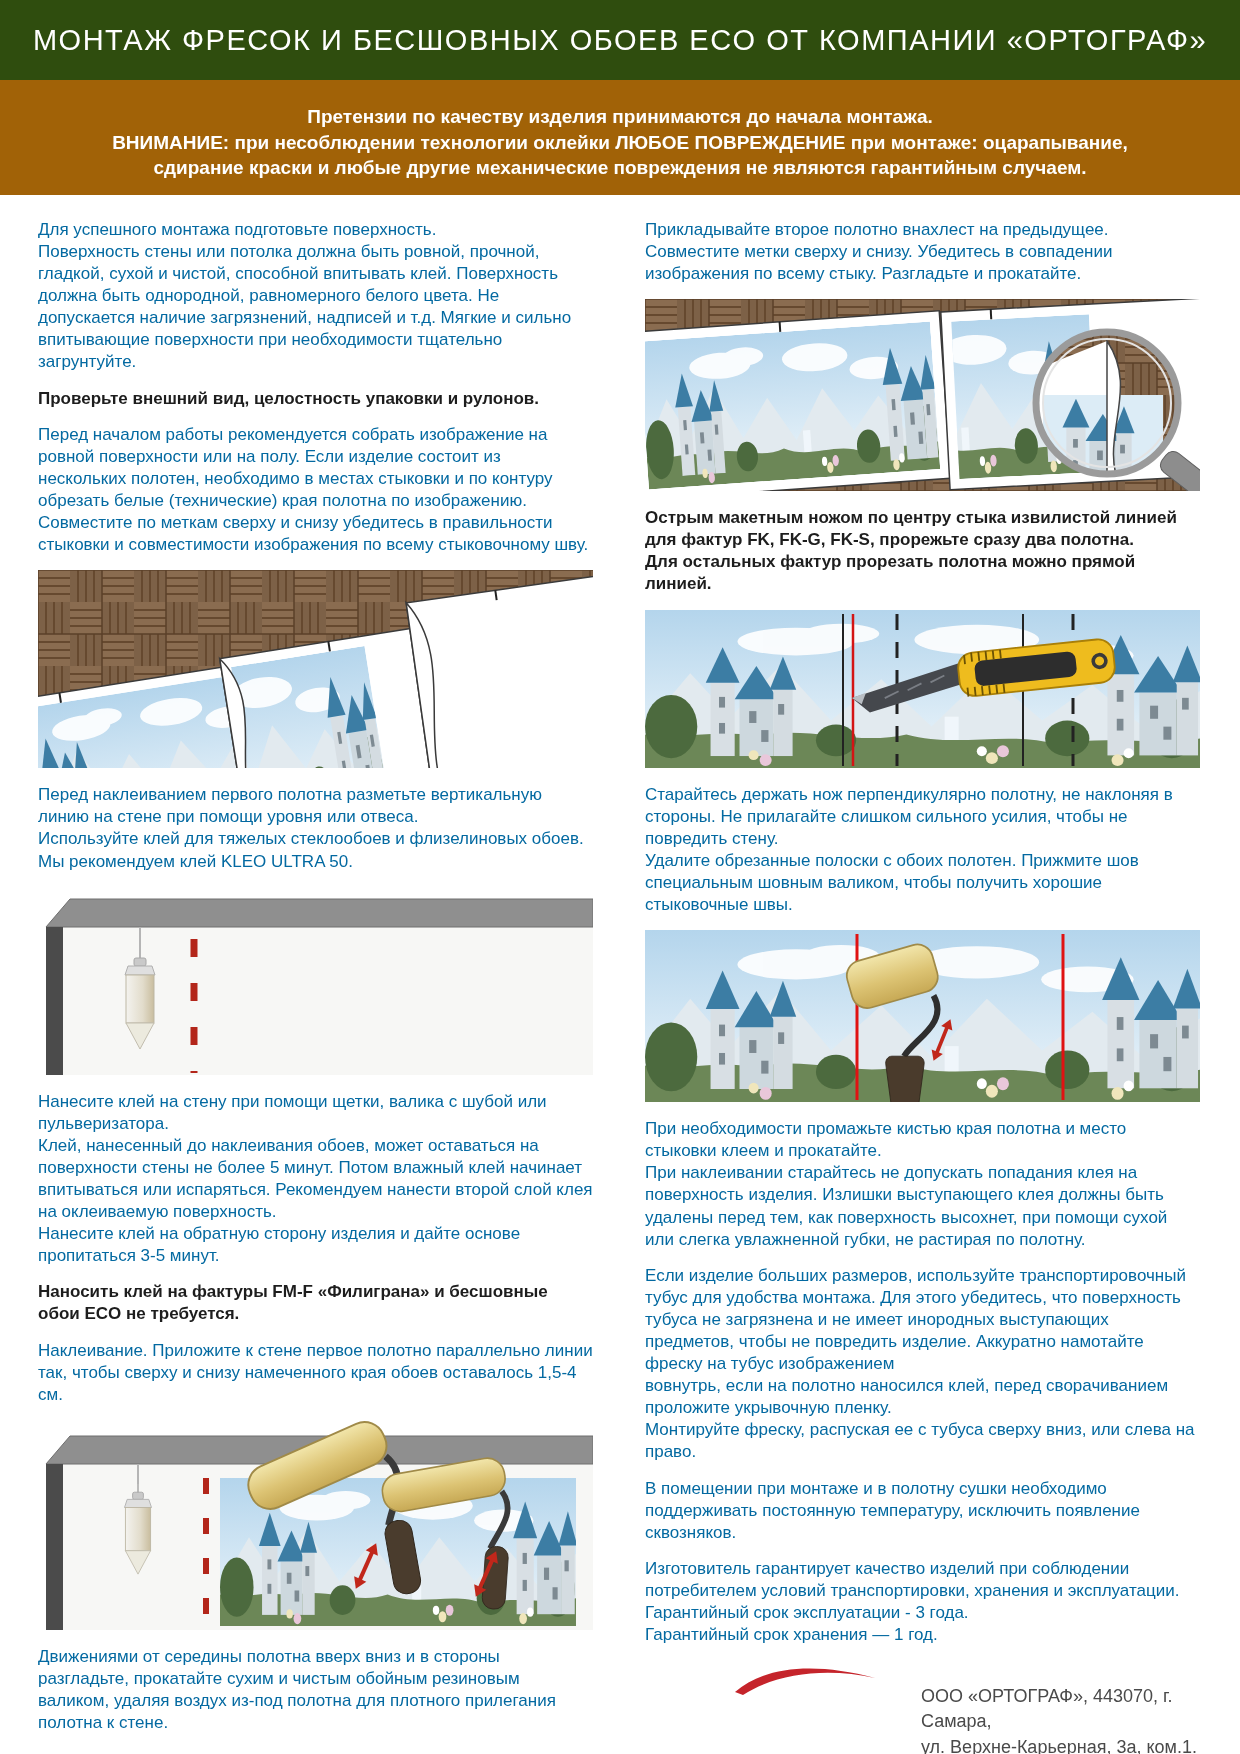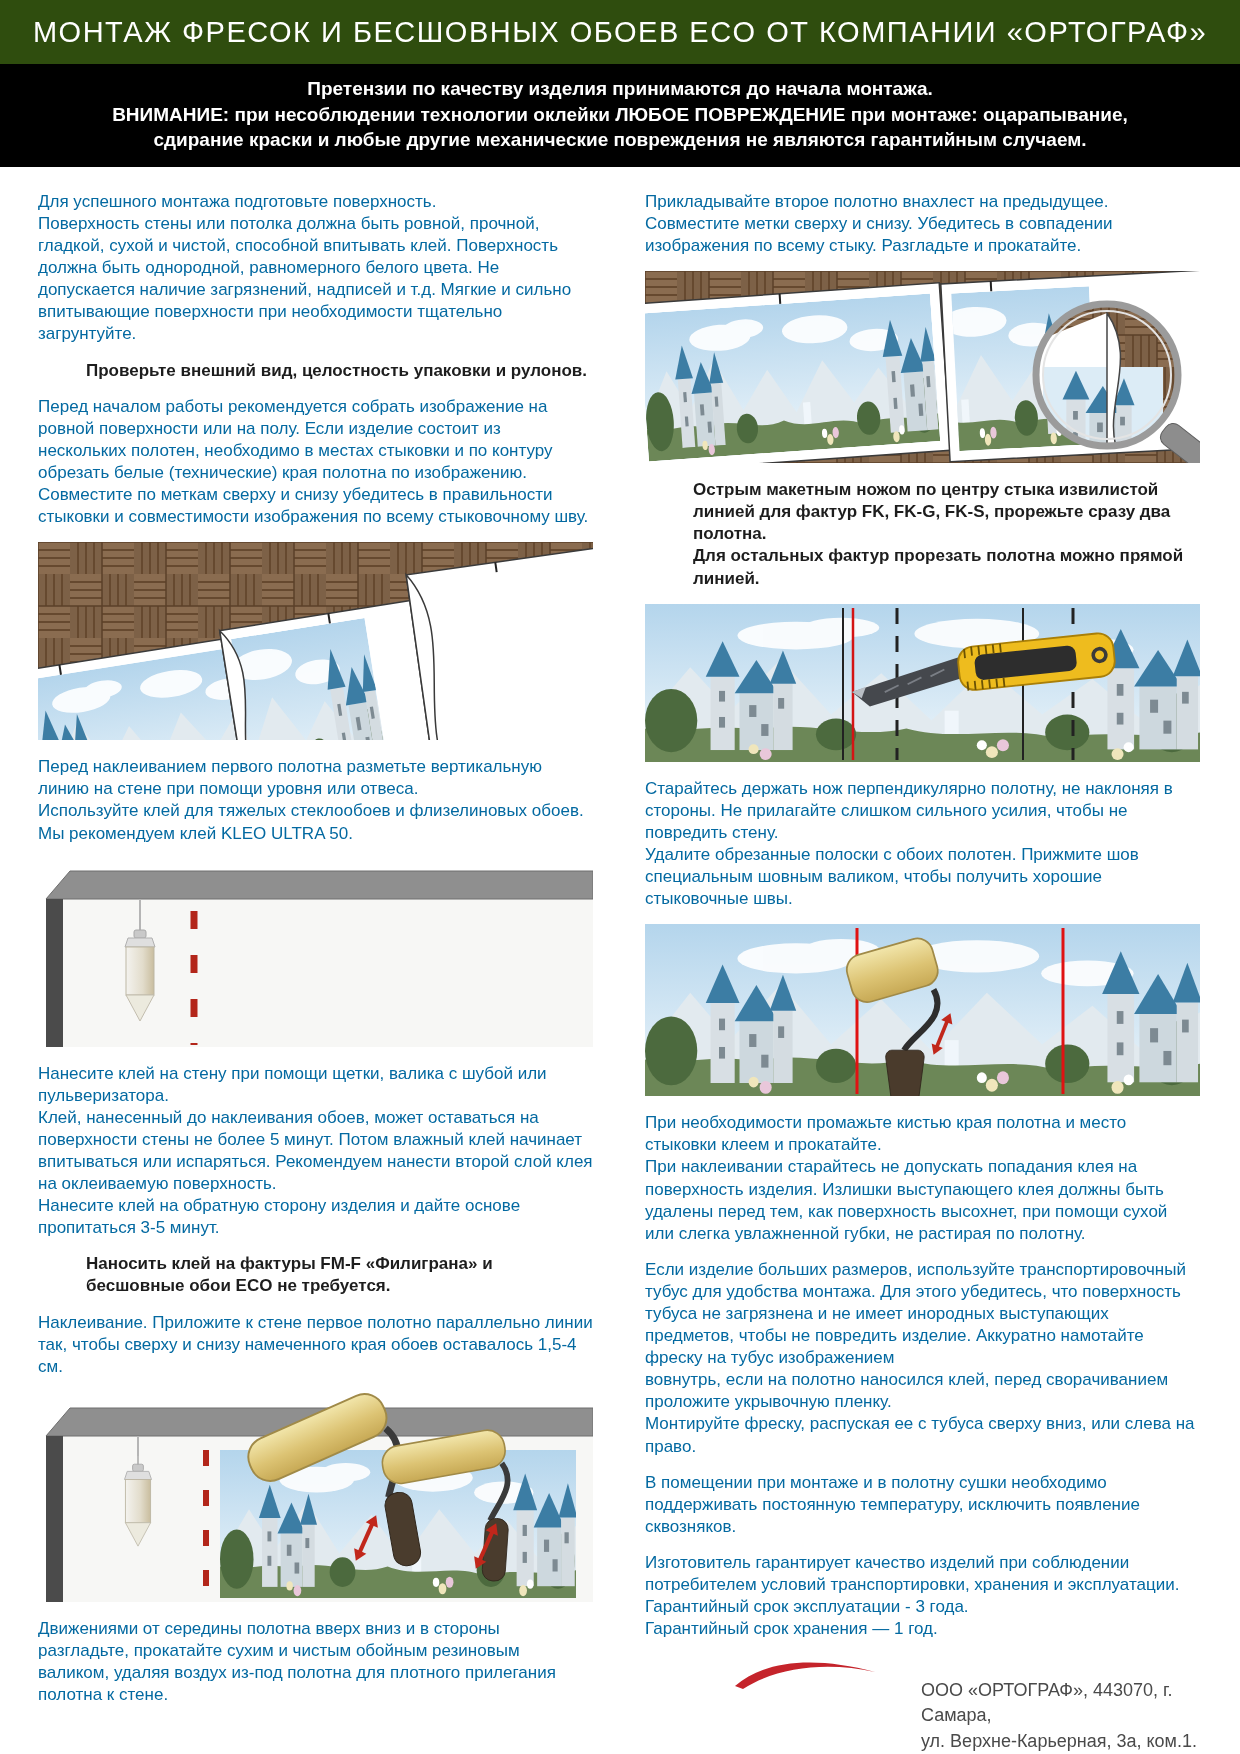--- a/index.html
+++ b/index.html
@@ -1,27 +1,27 @@
 <!DOCTYPE html>
 <html lang="ru"><head>
 <meta charset="utf-8">
 <style>
   html,body{margin:0;padding:0;}
   body{
     width:1240px;height:1754px;overflow:hidden;background:#ffffff;
     font-family:"Liberation Sans", sans-serif;color:#474747;
   }
-  .header{background:#2f4d0e;height:64px;display:flex;align-items:center;justify-content:center;}
+  .header{background:#2f4d0e;height:80px;display:flex;align-items:center;justify-content:center;}
   .header .title{color:#fff;font-size:29px;font-weight:400;letter-spacing:1.5px;}
-  .banner{background:#000000;color:#fff;text-align:center;padding:12px 20px 14px;}
+  .banner{background:#a16207;color:#fff;text-align:center;padding:24px 20px 14px;}
   .banner .line{font-size:19px;font-weight:700;line-height:1.35;}
   .content{display:flex;gap:52px;padding:24px 42px 0 38px;}
   .col{width:555px;flex:0 0 555px;}
   .para{font-size:17px;line-height:1.3;margin:0 0 14px;white-space:pre-line;color:#0369a1;}
-  .para.bold{font-weight:700;color:#1d1d1d;margin-left:48px;}
+  .para.bold{font-weight:700;color:#1d1d1d;}
   .illus{margin:2px 0 16px;}
   .illus svg{display:block;}
   .footer-row{display:flex;gap:26px;margin-top:14px;align-items:flex-start;}
   .logo{position:relative;flex:0 0 250px;padding-top:26px;}
   .logo svg{position:absolute;left:84px;top:2px;width:152px;height:34px;}
   .contacts{font-size:18px;line-height:1.4;white-space:pre-line;padding-top:24px;color:#4a4a4a;}
   .hiddenDefs{position:absolute;width:0;height:0;overflow:hidden;}
 </style>
 </head>
 <body>

